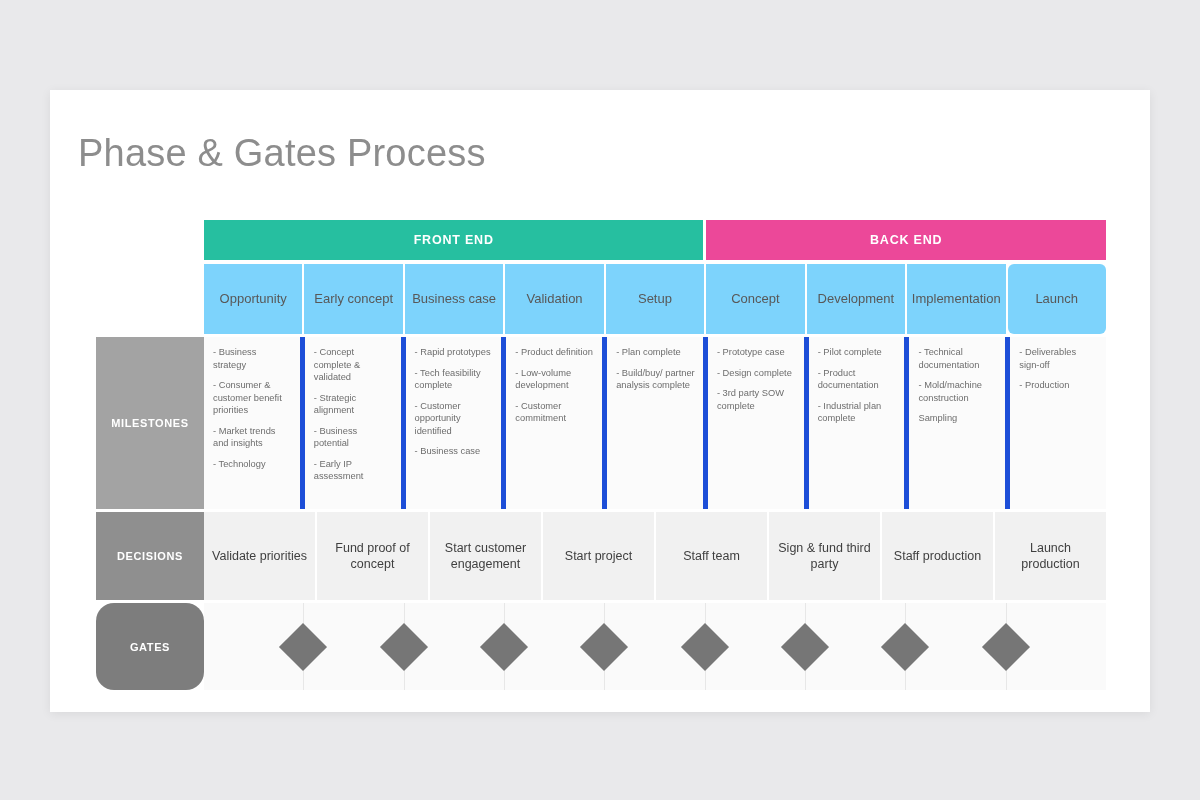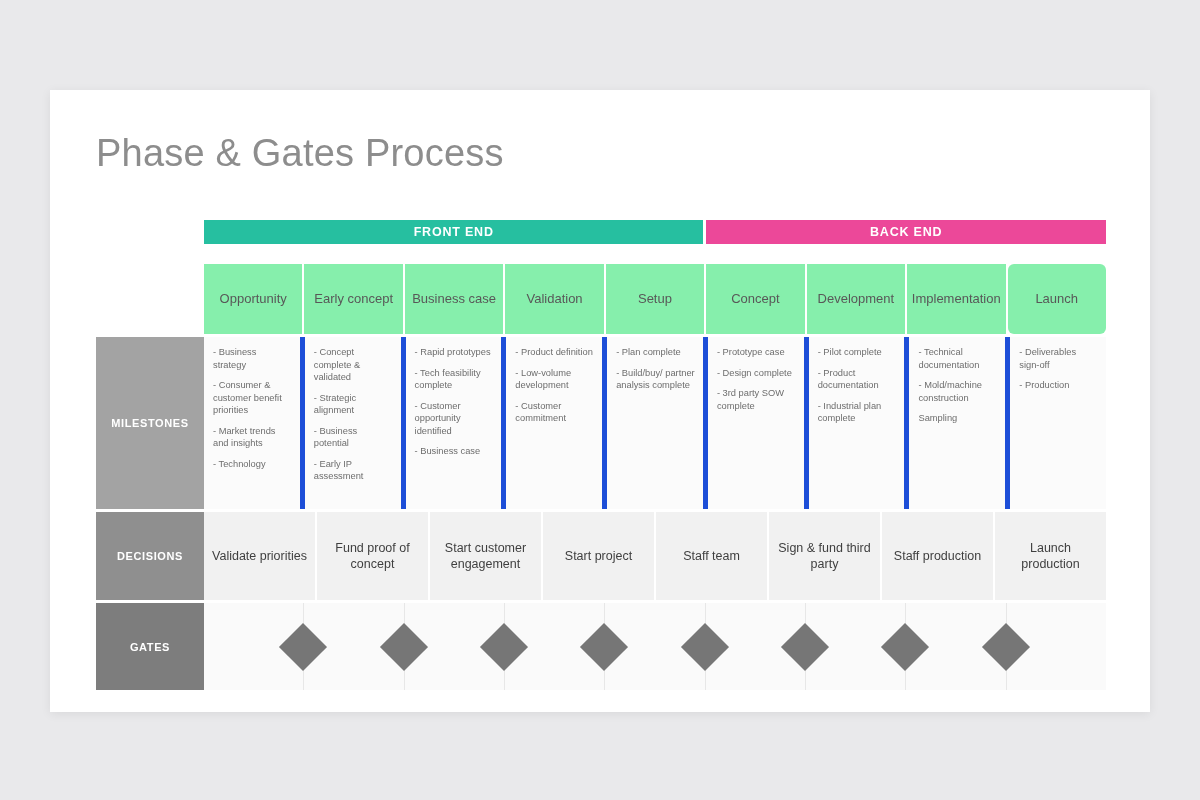--- a/index.html
+++ b/index.html
@@ -23,21 +23,21 @@
     left: 50px;
     top: 90px;
     width: 1100px;
     height: 622px;
     background: #ffffff;
     box-shadow: 0 2px 10px rgba(0,0,0,0.07);
   }
 
   #page-title {
     position: absolute;
-    left: 46px;
+    left: 28px;
     top: 42px;
     font-size: 38px;
     font-weight: 400;
     color: #8d8d8d;
     letter-spacing: 0.2px;
     white-space: nowrap;
   }
 
   
   #matrix {
@@ -61,53 +61,53 @@
     font-weight: bold;
     letter-spacing: 0.6px;
     display: flex;
     align-items: center;
     justify-content: center;
     text-align: center;
   }
   .row-label.spacer { background: transparent; }
   .label-milestones { background: #a3a3a3; }
   .label-decisions  { background: #8f8f8f; }
-  .label-gates      { background: #7d7d7d; }
+  .label-gates      { background: #7d7d7d; border-radius: 18px; }
 
   .cells {
     flex: 1 1 auto;
     display: flex;
     position: relative;
   }
 
   .cell {
     flex: 1 1 0;
     min-width: 0;
     position: relative;
   }
 
   
   .band-row { height: 42px; margin-bottom: 2px; }
   .band {
-    height: 24px;
+    height: 40px;
     display: flex;
     align-items: center;
     justify-content: center;
     color: #ffffff;
     font-size: 12.5px;
     font-weight: bold;
     letter-spacing: 0.8px;
   }
   .band-front { flex: 5 1 0; background: #26bfa0; margin-right: 3px; }
   .band-back  { flex: 4 1 0; background: #ec4899; }
 
   
   .header-row { height: 70px; margin-bottom: 3px; }
   .header-cell {
-    background: #86efac;
+    background: #7dd3fc;
     margin-right: 2px;
     display: flex;
     align-items: center;
     justify-content: center;
     text-align: center;
     font-size: 13px;
     color: #585858;
     line-height: 1.25;
     padding: 4px 3px;
   }

